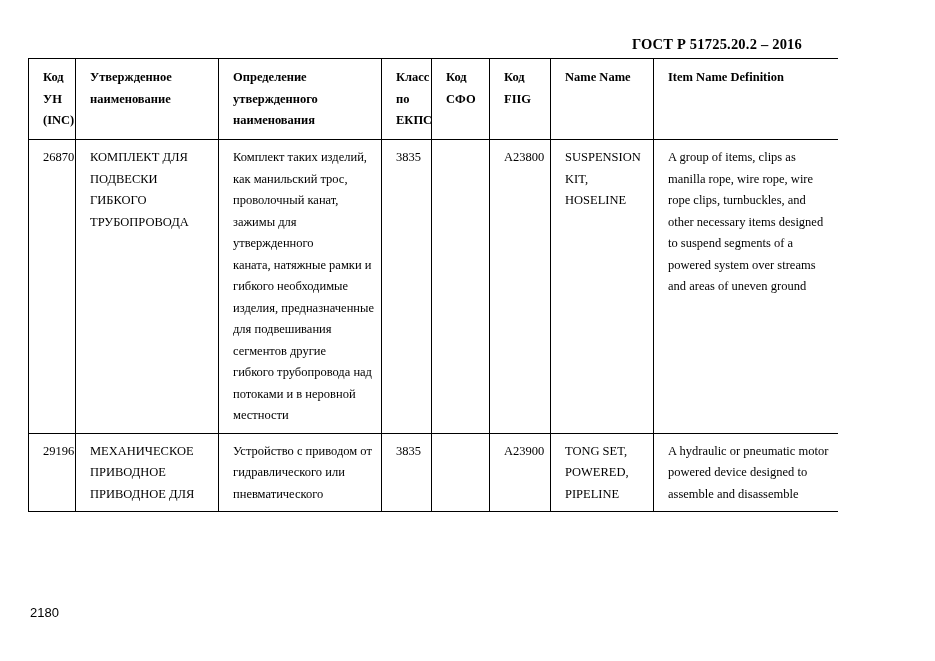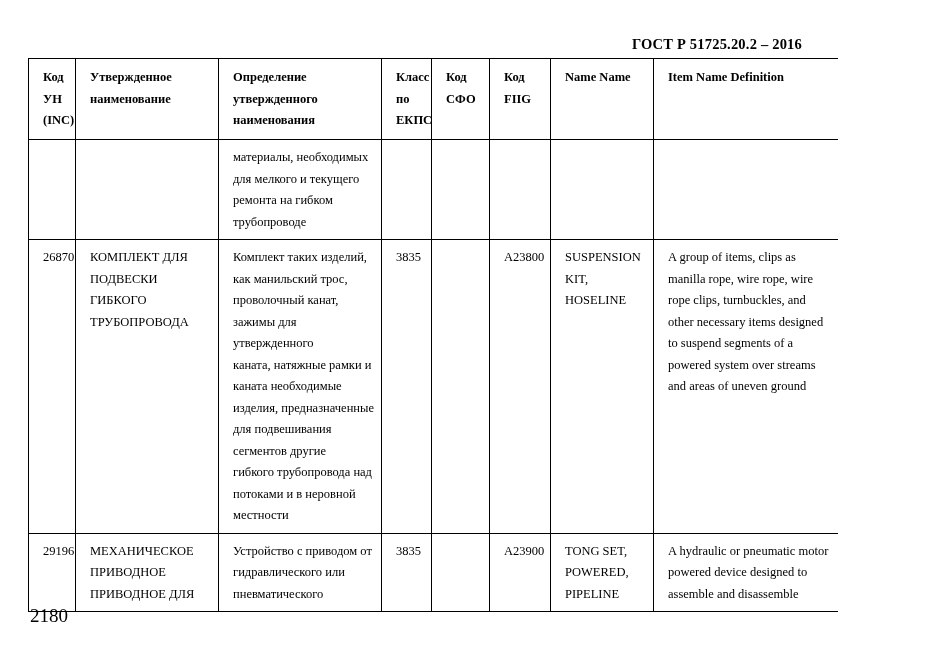--- a/index.html
+++ b/index.html
@@ -67,22 +67,22 @@
   .col7 { width: 186px; }
   .col8 { width: 58px; }
 
   td.cell-text p, th.cell-text p {
     margin: 0;
   }
   .page-number {
     position: absolute;
     left: 30px;
     top: 605px;
-    font-size: 19px;
-    font-family: Liberation Serif, serif;
+    font-size: 13px;
+    font-family: Liberation Sans, sans-serif;
     text-align: center;
   }
 </style>
 </head>
 <body>
 
 <div class="page">
 
   <div class="doc-header">ГОСТ Р 51725.20.2 – 2016</div>
 
@@ -131,50 +131,34 @@
         <th class="cell-text">Item Name Definition</th>
         <th class="cell-text">
             <p>Дата</p>
             <p>изменен</p>
             <p>ия</p>
           </th>
       </tr>
     </thead>
     <tbody>
       <tr>
-        <td class="cell-text"></td>
-        <td class="cell-text"></td>
-        <td class="cell-text">
-            <p>материалы, необходимых</p>
-            <p>для мелкого и текущего</p>
-            <p>ремонта на гибком</p>
-            <p>трубопроводе</p>
-          </td>
-        <td class="cell-text"></td>
-        <td class="cell-text"></td>
-        <td class="cell-text"></td>
-        <td class="cell-text"></td>
-        <td class="cell-text"></td>
-        <td class="cell-text"></td>
-      </tr>
-      <tr>
         <td class="cell-text">26870</td>
         <td class="cell-text">
             <p>КОМПЛЕКТ ДЛЯ</p>
             <p>ПОДВЕСКИ</p>
             <p>ГИБКОГО</p>
             <p>ТРУБОПРОВОДА</p>
           </td>
         <td class="cell-text">
             <p>Комплект таких изделий,</p>
             <p>как манильский трос,</p>
             <p>проволочный канат,</p>
             <p>зажимы для утвержденного</p>
             <p>каната, натяжные рамки и</p>
-            <p>каната необходимые</p>
+            <p>гибкого необходимые</p>
             <p>изделия, предназначенные</p>
             <p>для подвешивания</p>
             <p>сегментов другие</p>
             <p>гибкого трубопровода над</p>
             <p>потоками и в неровной</p>
             <p>местности</p>
           </td>
         <td class="cell-text">3835</td>
         <td class="cell-text"></td>
         <td class="cell-text">A23800</td>

